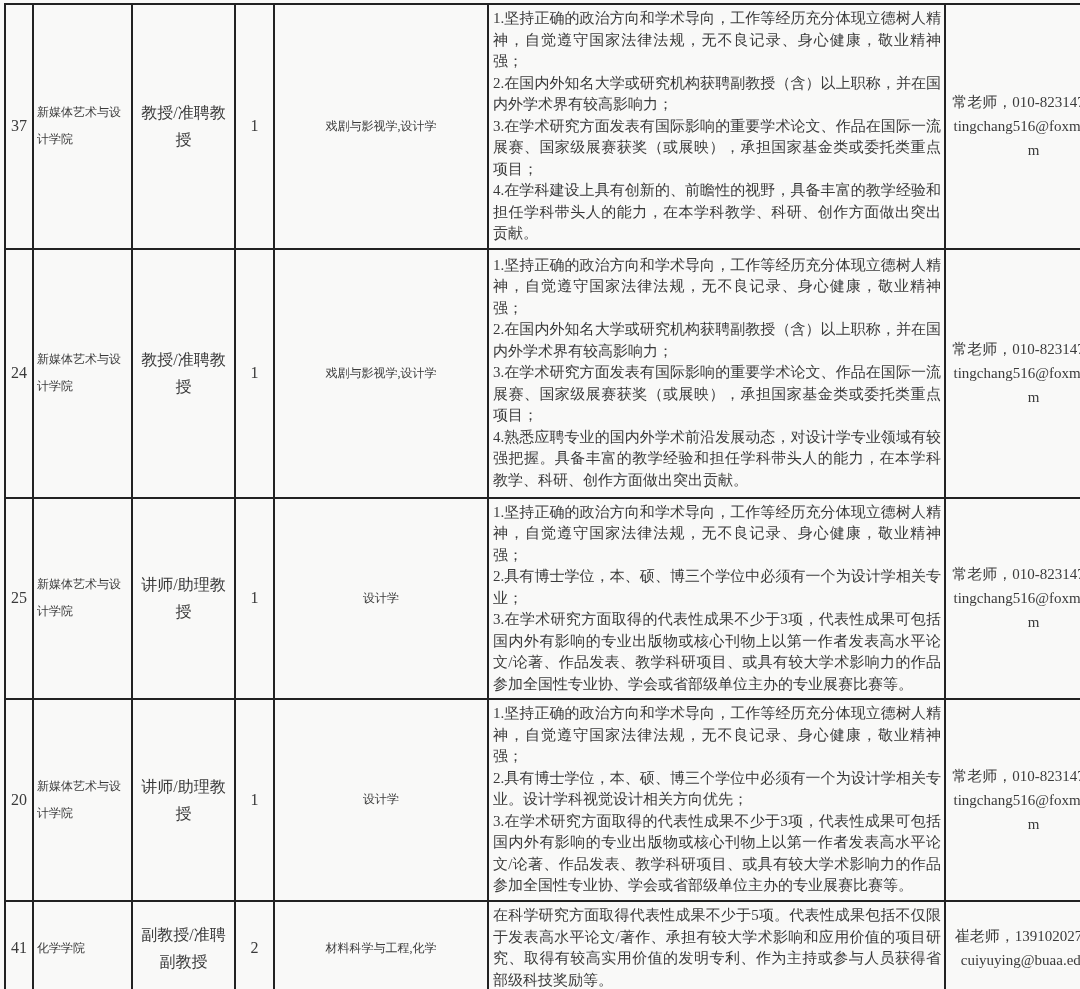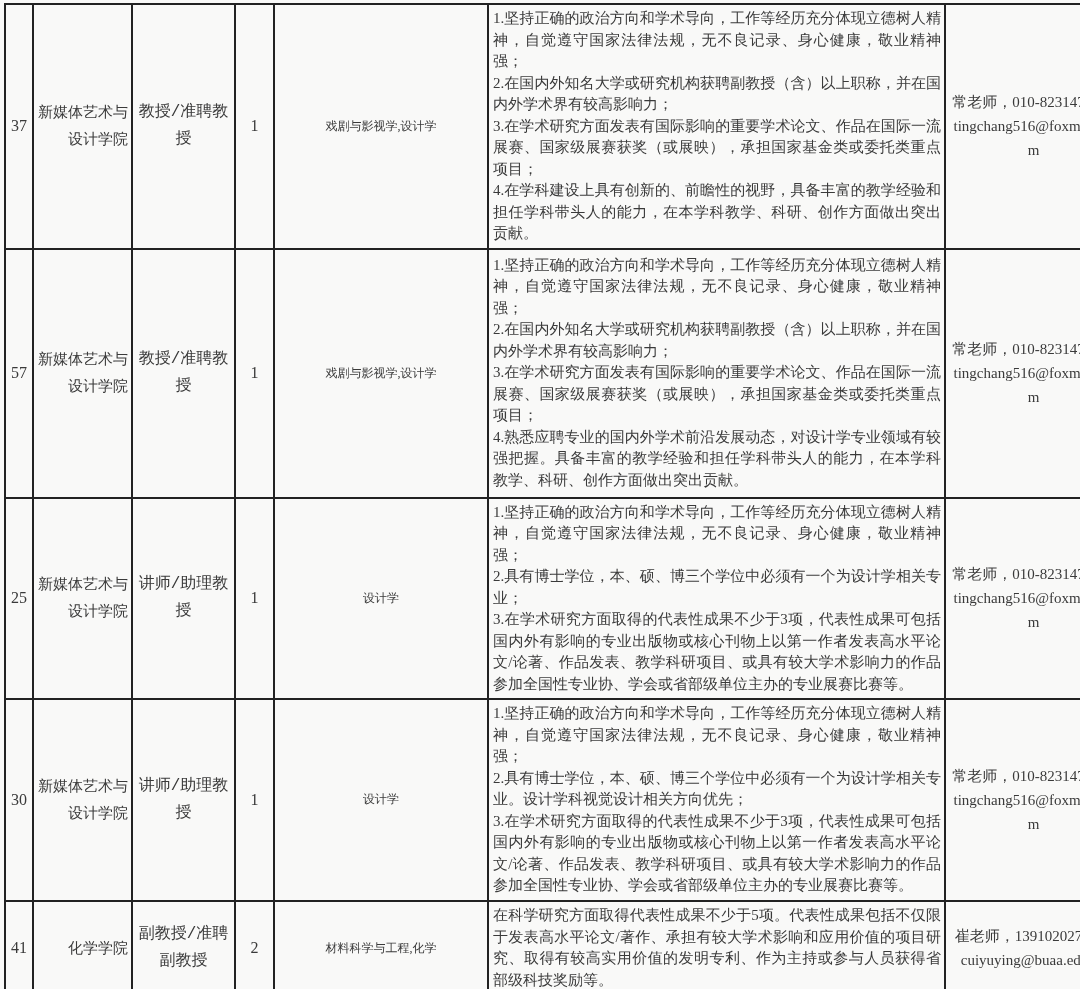--- a/index.html
+++ b/index.html
@@ -12,22 +12,22 @@
   table.recruit{
     position:absolute;left:4px;top:3px;width:1068px;
     border-collapse:collapse;table-layout:fixed;
   }
   td{
     border:2px solid #222222;
     vertical-align:middle;
     overflow:hidden;
   }
   td.c-seq{width:24px;text-align:center;font-size:16px;padding:6px 1px;}
-  td.c-college{width:91px;text-align:right;font-size:15px;line-height:27px;padding:0 3px;}
-  td.c-pos{width:95px;text-align:center;font-size:16px;line-height:27px;padding:0 3px;word-break:break-all;font-family:Liberation Mono, monospace;}
+  td.c-college{width:91px;text-align:left;font-size:12px;line-height:27px;padding:0 3px;}
+  td.c-pos{width:95px;text-align:center;font-size:16px;line-height:27px;padding:0 3px;word-break:break-all;}
   td.c-count{width:35px;text-align:center;font-size:16px;padding:0 1px;}
   td.c-disc{width:204px;text-align:center;font-size:12px;padding:0 4px;}
   td.c-req{
     width:448px;font-size:15px;line-height:21.5px;
     text-align:justify;white-space:pre-line;
     padding:3px 3px 3px 4px;word-break:break-all;margin-top:28px;
   }
   td.c-contact{
     width:171px;text-align:center;font-size:15px;line-height:24px;
     white-space:pre-line;padding:0 2px;word-break:break-all;
@@ -51,21 +51,21 @@
         <td class="c-count">1</td>
         <td class="c-disc">戏剧与影视学,设计学</td>
         <td class="c-req">1.坚持正确的政治方向和学术导向，工作等经历充分体现立德树人精神，自觉遵守国家法律法规，无不良记录、身心健康，敬业精神强；
 2.在国内外知名大学或研究机构获聘副教授（含）以上职称，并在国内外学术界有较高影响力；
 3.在学术研究方面发表有国际影响的重要学术论文、作品在国际一流展赛、国家级展赛获奖（或展映），承担国家基金类或委托类重点项目；
 4.在学科建设上具有创新的、前瞻性的视野，具备丰富的教学经验和担任学科带头人的能力，在本学科教学、科研、创作方面做出突出贡献。</td>
         <td class="c-contact">常老师，010-82314796，
 tingchang516@foxmail.com</td>
       </tr>
       <tr class="r38">
-        <td class="c-seq">57</td>
+        <td class="c-seq">24</td>
         <td class="c-college">新媒体艺术与设计学院</td>
         <td class="c-pos">教授/准聘教授</td>
         <td class="c-count">1</td>
         <td class="c-disc">戏剧与影视学,设计学</td>
         <td class="c-req">1.坚持正确的政治方向和学术导向，工作等经历充分体现立德树人精神，自觉遵守国家法律法规，无不良记录、身心健康，敬业精神强；
 2.在国内外知名大学或研究机构获聘副教授（含）以上职称，并在国内外学术界有较高影响力；
 3.在学术研究方面发表有国际影响的重要学术论文、作品在国际一流展赛、国家级展赛获奖（或展映），承担国家基金类或委托类重点项目；
 4.熟悉应聘专业的国内外学术前沿发展动态，对设计学专业领域有较强把握。具备丰富的教学经验和担任学科带头人的能力，在本学科教学、科研、创作方面做出突出贡献。</td>
         <td class="c-contact">常老师，010-82314796，
 tingchang516@foxmail.com</td>
@@ -76,21 +76,21 @@
         <td class="c-pos">讲师/助理教授</td>
         <td class="c-count">1</td>
         <td class="c-disc">设计学</td>
         <td class="c-req">1.坚持正确的政治方向和学术导向，工作等经历充分体现立德树人精神，自觉遵守国家法律法规，无不良记录、身心健康，敬业精神强；
 2.具有博士学位，本、硕、博三个学位中必须有一个为设计学相关专业；
 3.在学术研究方面取得的代表性成果不少于3项，代表性成果可包括国内外有影响的专业出版物或核心刊物上以第一作者发表高水平论文/论著、作品发表、教学科研项目、或具有较大学术影响力的作品参加全国性专业协、学会或省部级单位主办的专业展赛比赛等。</td>
         <td class="c-contact">常老师，010-82314796，
 tingchang516@foxmail.com</td>
       </tr>
       <tr class="r40">
-        <td class="c-seq">30</td>
+        <td class="c-seq">20</td>
         <td class="c-college">新媒体艺术与设计学院</td>
         <td class="c-pos">讲师/助理教授</td>
         <td class="c-count">1</td>
         <td class="c-disc">设计学</td>
         <td class="c-req">1.坚持正确的政治方向和学术导向，工作等经历充分体现立德树人精神，自觉遵守国家法律法规，无不良记录、身心健康，敬业精神强；
 2.具有博士学位，本、硕、博三个学位中必须有一个为设计学相关专业。设计学科视觉设计相关方向优先；
 3.在学术研究方面取得的代表性成果不少于3项，代表性成果可包括国内外有影响的专业出版物或核心刊物上以第一作者发表高水平论文/论著、作品发表、教学科研项目、或具有较大学术影响力的作品参加全国性专业协、学会或省部级单位主办的专业展赛比赛等。</td>
         <td class="c-contact">常老师，010-82314796，
 tingchang516@foxmail.com</td>
       </tr>

